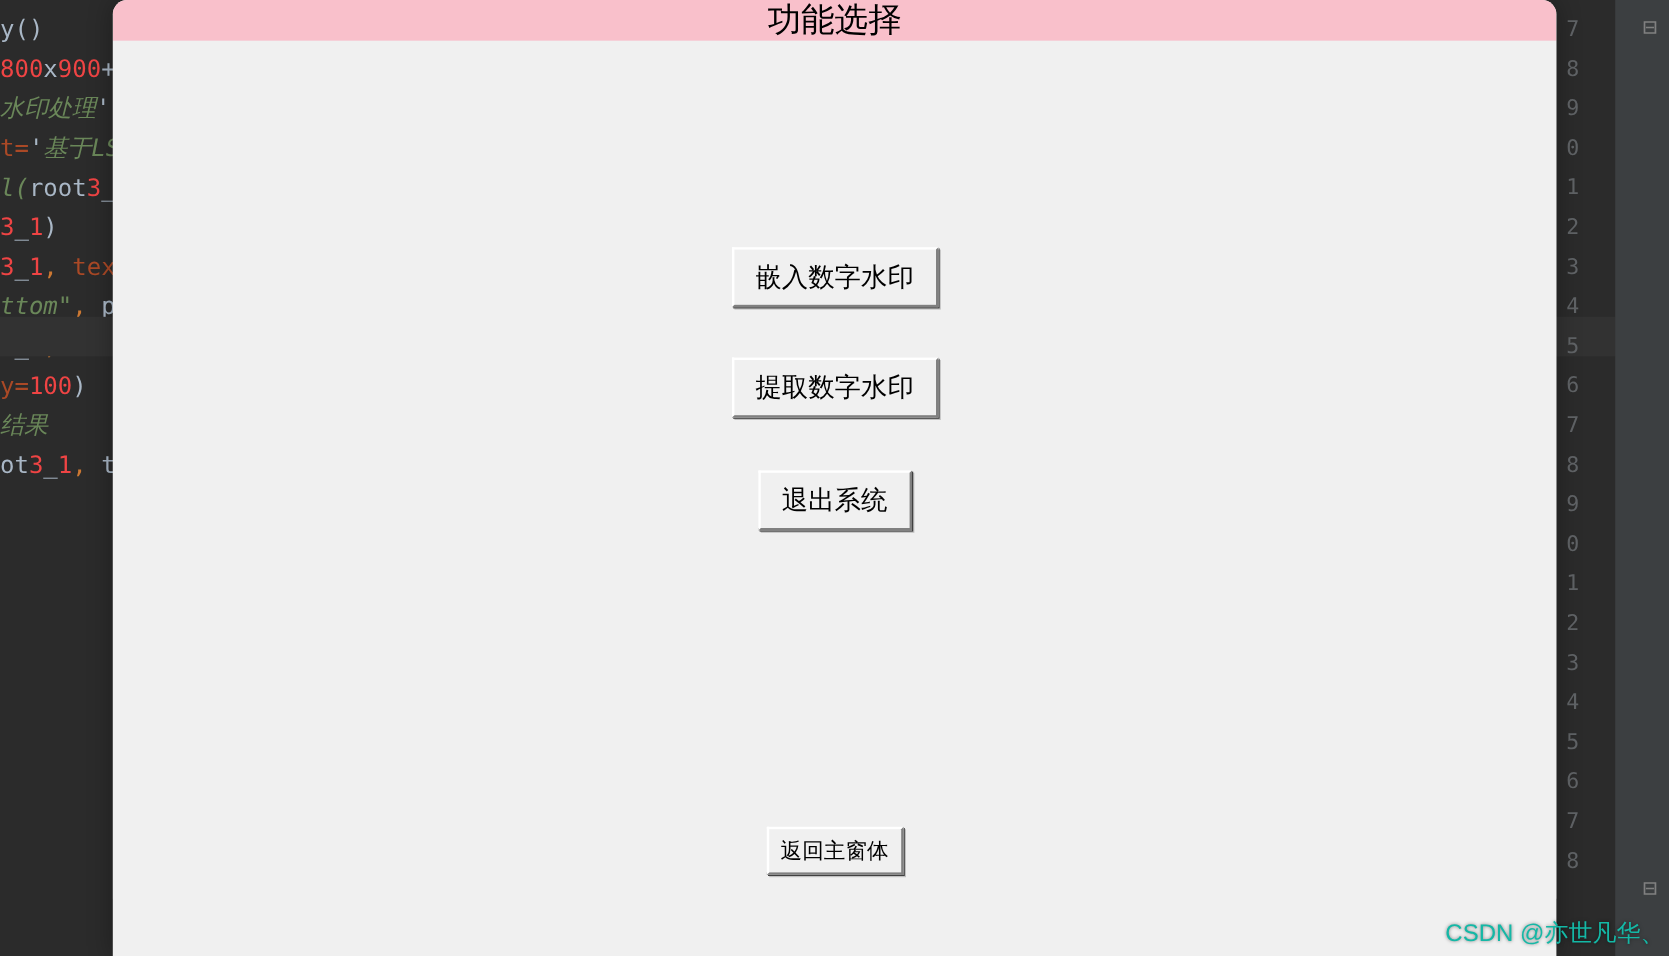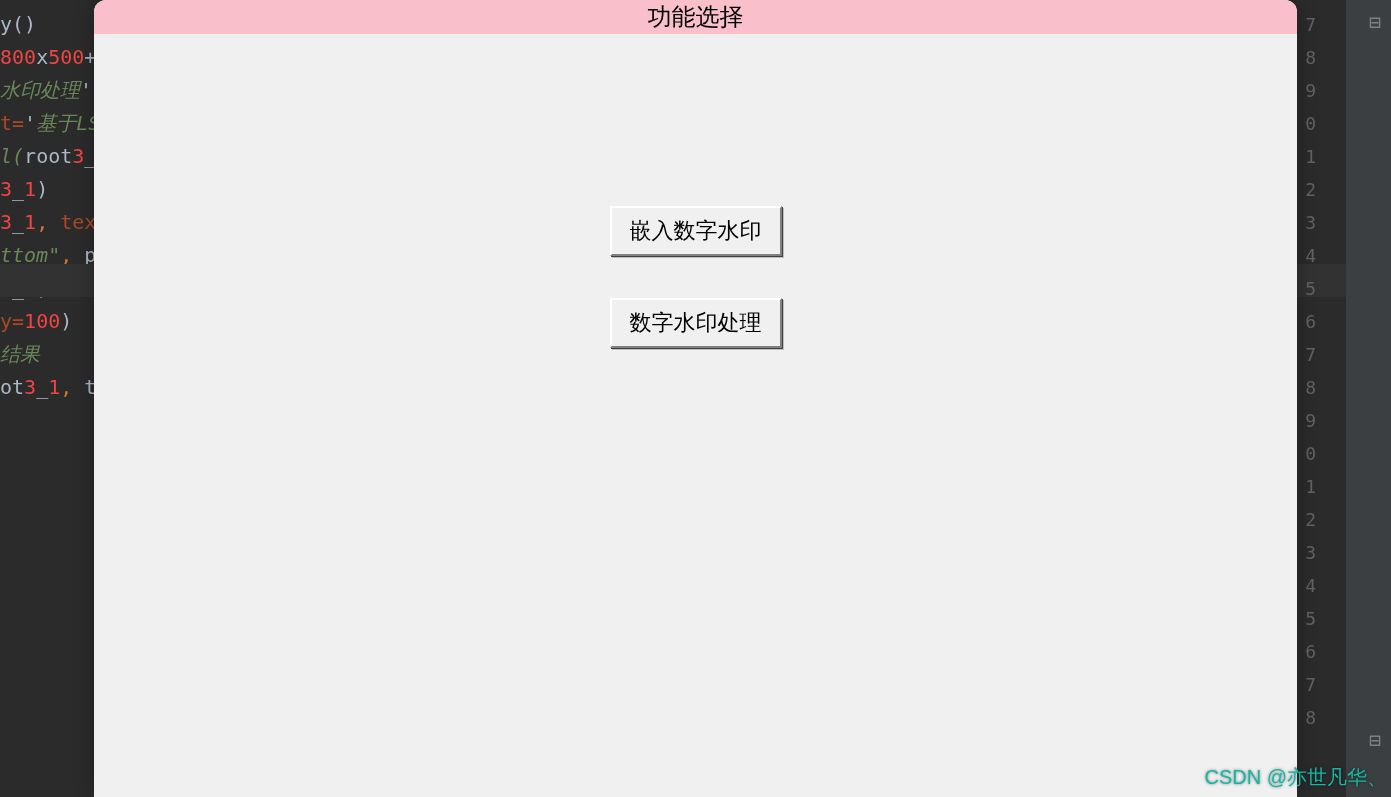--- a/index.html
+++ b/index.html
@@ -98,21 +98,21 @@
       justify-content: center;
       color: #000;
       font-size: 16px;
     }
     .pink-header {
       height: 34px;
       background: #f9c0cb;
       display: flex;
       align-items: center;
       justify-content: center;
-      font-size: 24px;
+      font-size: 28px;
       color: #000;
     }
     .tk-body {
       position: relative;
       height: calc(100% - 82px);
       background: #f0f0f0;
     }
     .tk-button {
       position: absolute;
       left: 50%;
@@ -144,21 +144,21 @@
   </style>
 </head>
 <body>
 
 <div class="code-bg">
   <div class="line-highlight"></div>
   <div id="code-lines">
       <div class="code-line">y()</div>
       <div class="code-line"></div>
       <div class="code-line"></div>
-      <div class="code-line"><span class="c-num">800</span>x<span class="c-num">500</span>+</div>
+      <div class="code-line"><span class="c-num">800</span>x<span class="c-num">900</span>+</div>
       <div class="code-line"><span class="c-green">水印处理</span>'</div>
       <div class="code-line"></div>
       <div class="code-line"></div>
       <div class="code-line"><span class="c-param">t=</span>'<span class="c-green">基于LS</span></div>
       <div class="code-line"><span class="c-green">l(</span>root<span class="c-num">3</span>_</div>
       <div class="code-line"></div>
       <div class="code-line"><span class="c-num">3</span>_<span class="c-num">1</span>)</div>
       <div class="code-line"></div>
       <div class="code-line"></div>
       <div class="code-line"></div>
@@ -199,17 +199,19 @@
     <span class="gutter-icon" style="top:724px;">⊟</span>
   </div>
 </div>
 
 <div class="tk-window">
   <div class="pink-header">
     <span>功能选择</span>
   </div>
   <div class="tk-body">
     <button class="tk-button" style="top:172px;">嵌入数字水印</button>
-    <button class="tk-button" style="top:264px;">数字水印处理</button>
+    <button class="tk-button" style="top:264px;">提取数字水印</button>
+    <button class="tk-button" style="top:358px;">退出系统</button>
+    <button class="tk-button small" style="top:655px;">返回主窗体</button>
   </div>
 </div>
 
 <div class="watermark">CSDN @亦世凡华、</div>
 
 </body></html>

